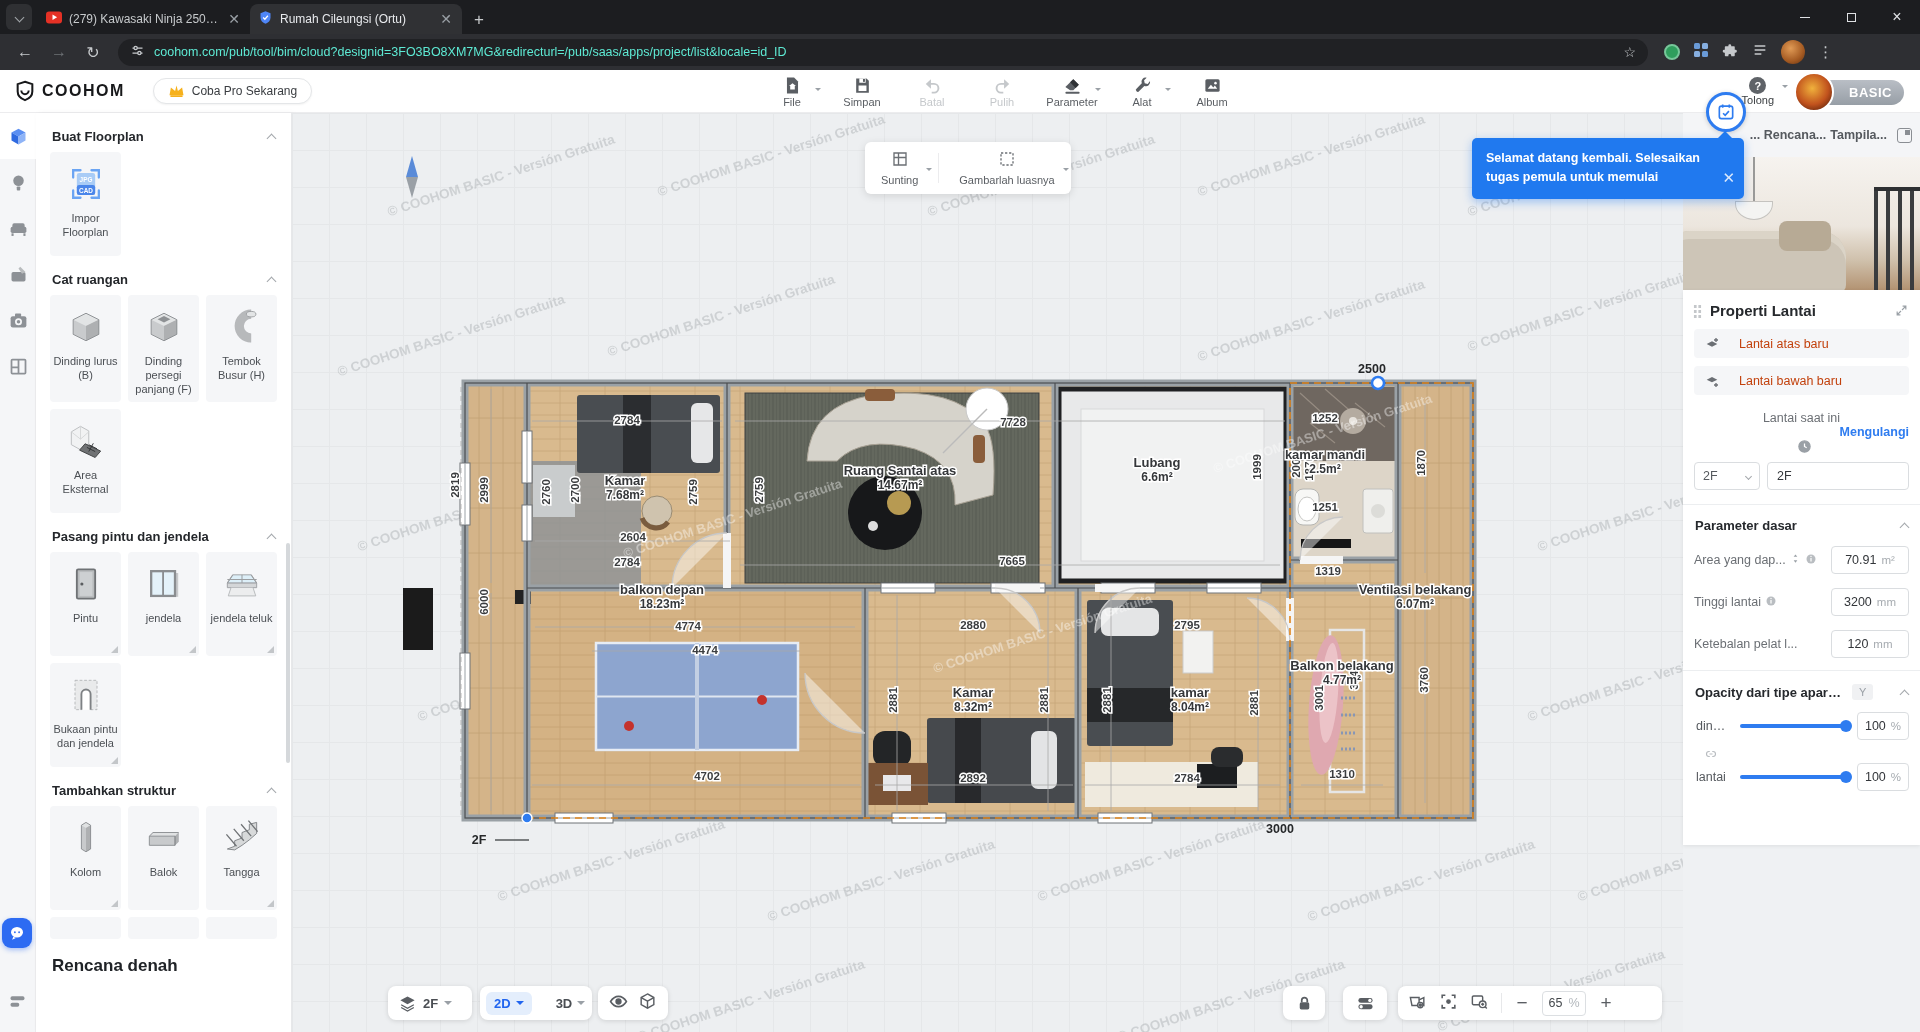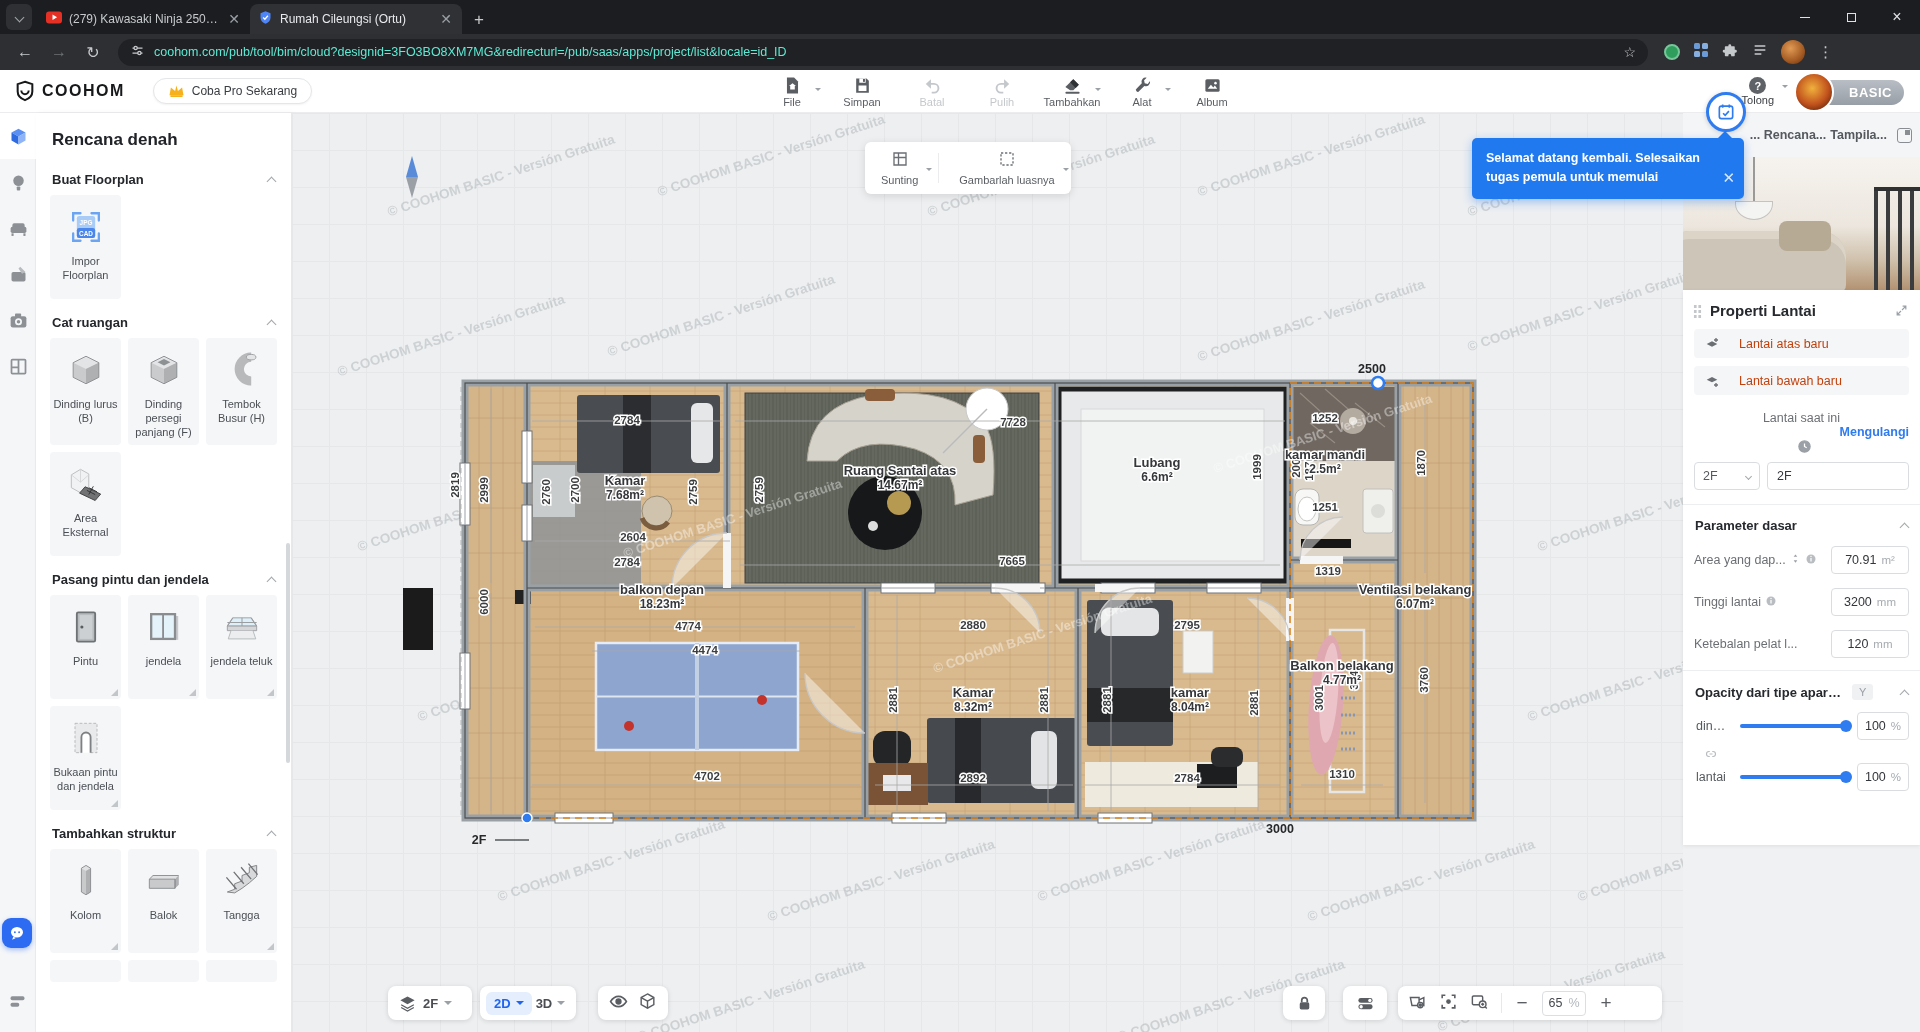--- a/index.html
+++ b/index.html
@@ -135,21 +135,21 @@
   .sld-row .lb { width:36px; white-space:nowrap; overflow:hidden; text-overflow:ellipsis; }
   .track { flex:1; height:3.5px; background:#2e7cf0; border-radius:2px; position:relative; }
   .track .knob { position:absolute; right:-5px; top:-4.5px; width:12px; height:12px; border-radius:50%; background:#2e7cf0; }
   .sld-row .val-box { width:52px; margin-left:2px; }
   #link-row { height:12px; display:flex; align-items:center; padding-left:22px; color:#b7bbbf; }
 
   
   .bcard { position:absolute; height:34px; background:#fff; border-radius:8px; box-shadow:0 1px 5px rgba(0,0,0,.13); display:flex; align-items:center; z-index:35; color:#5a5e63; }
   .bcard svg { width:19px; height:19px; }
   #bc-floor { left:388px; top:986px; width:84px; padding:0 10px; gap:6px; font-size:13px; font-weight:bold; color:#4a4e53; }
-  #bc-mode { left:480px; top:986px; width:96px; padding:0 6px; gap:0; font-size:13px; font-weight:bold; }
+  #bc-mode { left:480px; top:986px; width:112px; padding:0 6px; gap:20px; font-size:13px; font-weight:bold; }
   .pill-2d { background:#e4eefc; color:#2165ef; border-radius:6px; padding:4px 8px; display:flex; align-items:center; gap:5px; }
   .m3d { color:#4a4e53; display:flex; align-items:center; gap:5px; padding:0 4px; }
   .caret-b { width:0; height:0; border:4px solid transparent; border-top-color:currentColor; margin-top:4px; }
   .caret-g { width:0; height:0; border:4px solid transparent; border-top-color:#9aa0a6; margin-top:4px; }
   #bc-view { left:600px; top:986px; width:70px; justify-content:space-evenly; }
   #bc-lock { left:1283px; top:986px; width:42px; justify-content:center; }
   #bc-toggle { left:1343px; top:986px; width:44px; justify-content:center; }
   #bc-zoom { left:1398px; top:986px; width:264px; padding:0 10px; gap:12px; }
   #bc-zoom .vdiv { width:1px; height:20px; background:#e7e8ea; }
   .zbox { width:44px; height:25px; border:1px solid #dcdfe2; border-radius:4px; display:flex; align-items:center; justify-content:center; gap:6px; font-size:12.5px; color:#44484c; }
@@ -283,21 +283,21 @@
           <span class="t-lb">Pulih</span>
         </div>
         <div class="tool">
           <span class="t-ic">
             <svg viewBox="0 0 24 24">
               <path fill="currentColor" d="M3 14L13 4l7 7-7 7H9z"></path>
               <path fill="#2f3235" d="M13 4l7 7-4 4-7-7z"></path>
               <rect x="3" y="20" width="18" height="2.4" rx="1.2" fill="currentColor"></rect>
             </svg>
           </span>
-          <span class="t-lb">Tambahkan</span>
+          <span class="t-lb">Parameter</span>
           <span class="caret"></span>
         </div>
         <div class="tool">
           <span class="t-ic">
             <svg viewBox="0 0 24 24">
               <path fill="currentColor" d="M21.5 6.3a5.3 5.3 0 0 1-7.2 6.2l-6.4 6.4a2.3 2.3 0 1 1-3.2-3.2l6.4-6.4a5.3 5.3 0 0 1 6.2-7.2L14 5.4l.8 3.8 3.8.8z"></path>
             </svg>
           </span>
           <span class="t-lb">Alat</span>
           <span class="caret"></span>
@@ -386,21 +386,20 @@
     </div>
     <div id="rail-bottom">
       <svg width="21" height="21" viewBox="0 0 24 24" fill="currentColor">
           <rect x="4" y="6" width="16" height="4.5" rx="2"></rect>
           <rect x="4" y="13.5" width="10" height="4.5" rx="2"></rect>
         </svg>
     </div>
   </div>
 
   <div id="left-panel">
-    <div id="panel-title">Rencana denah</div>
     <div id="sections">
         <div class="sec-row">
           <b>Buat Floorplan</b>
           <span class="chev up"></span>
         </div>
         <div class="tiles">
           <div class="tile">
             <span><svg viewBox="0 0 48 48">
                 <path d="M10 17V9h8M30 9h8v8M38 31v8h-8M18 39h-8v-8" fill="none" stroke="#6aa4f3" stroke-width="2.5" stroke-linecap="round"></path>
                 <rect x="14" y="12" width="20" height="24" rx="2.5" fill="#a9ccf6"></rect>
@@ -527,20 +526,21 @@
             <span class="tl">Tangga</span>
             <span class="corner"></span>
           </div>
         </div>
         <div class="tiles" style="margin-top: 7px;">
           <div class="tile cut"></div>
           <div class="tile cut"></div>
           <div class="tile cut"></div>
         </div>
       </div>
+    <div id="panel-title">Rencana denah</div>
     <div id="panel-scroll"></div>
   </div>
 
   <div id="canvas">
     <div id="wm-layer">
         <div class="wm" style="left: 90px; top: 55px;">© COOHOM BASIC - Versión Gratuita</div>
         <div class="wm" style="left: 360px; top: 35px;">© COOHOM BASIC - Versión Gratuita</div>
         <div class="wm" style="left: 630px; top: 55px;">© COOHOM BASIC - Versión Gratuita</div>
         <div class="wm" style="left: 900px; top: 35px;">© COOHOM BASIC - Versión Gratuita</div>
         <div class="wm" style="left: 1170px; top: 55px;">© COOHOM BASIC - Versión Gratuita</div>

